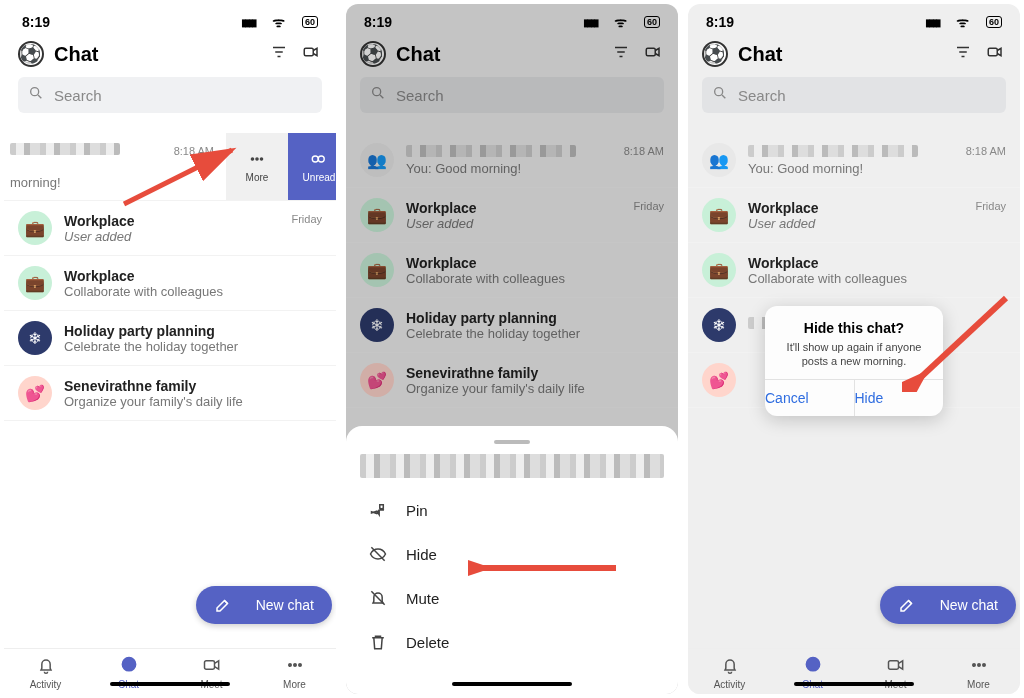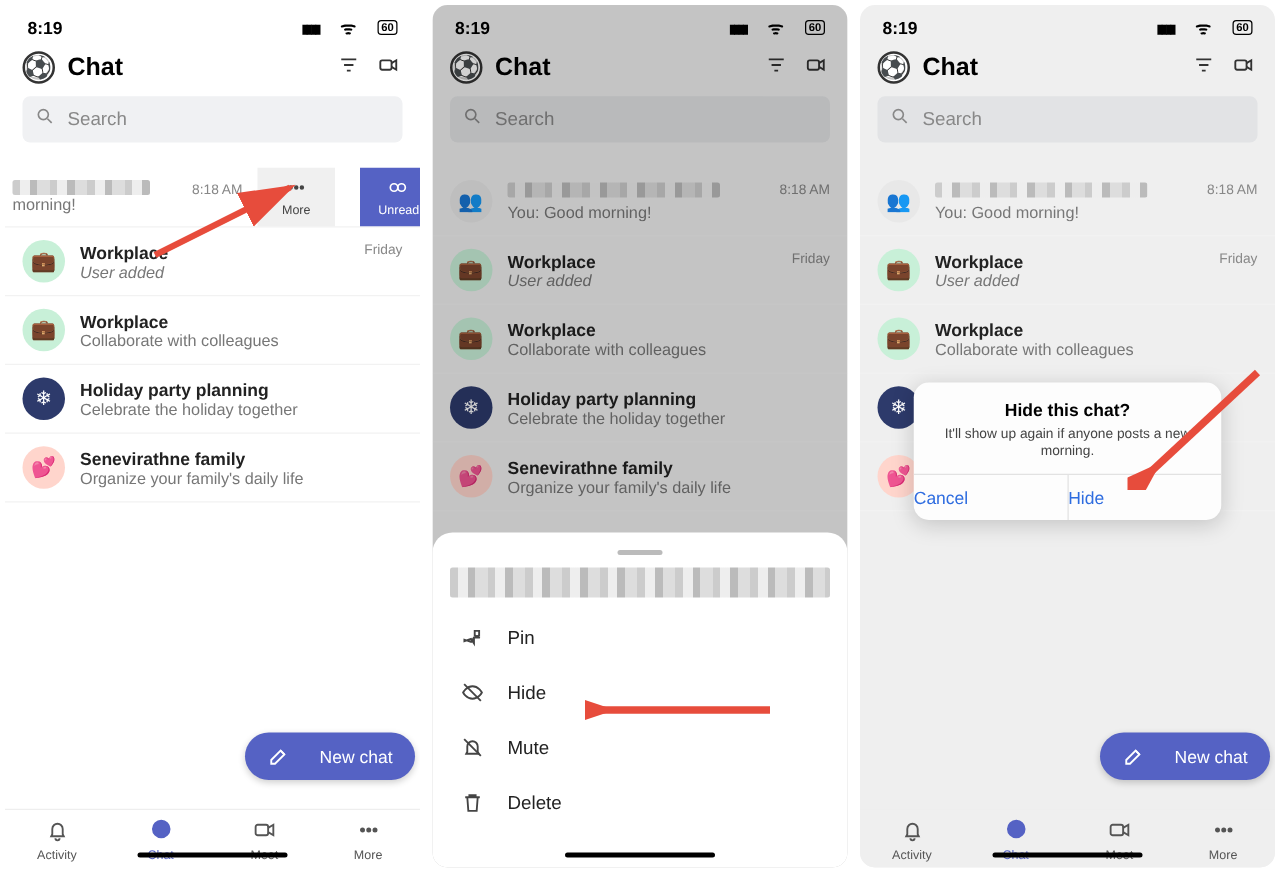--- a/index.html
+++ b/index.html
@@ -32,40 +32,40 @@
   .avatar.pink { background: #ffd5cc; }
   .chat-content { flex: 1; min-width: 0; }
   .chat-title { font-size: 14px; font-weight: 600; color: #222; white-space: nowrap; overflow: hidden; text-overflow: ellipsis; }
   .chat-sub { font-size: 13px; color: #777; font-style: italic; white-space: nowrap; overflow: hidden; text-overflow: ellipsis; }
   .chat-sub.normal { font-style: normal; }
   .chat-time { font-size: 11px; color: #888; align-self: flex-start; margin-top: 2px; }
   .pixelated { background: repeating-linear-gradient(90deg,#ccc 0 6px,#eee 6px 14px,#bbb 14px 20px,#ddd 20px 30px); height: 12px; border-radius:2px; }
   .swipe-actions { display: flex; align-self: stretch; margin: -10px -14px -10px 0; }
   .swipe-btn { width: 62px; display: flex; flex-direction: column; align-items: center; justify-content: center; gap: 4px; font-size: 10px; }
   .swipe-more { background: #f0f0f0; color: #444; }
-  .swipe-unread { background: #5562c4; color: #fff; margin-left: 20px; }
+  .swipe-unread { background: #5562c4; color: #fff; }
   .swipe-btn svg { width: 18px; height: 18px; fill: none; stroke: currentColor; stroke-width: 1.8; }
   .arrow-red { position: absolute; pointer-events: none; }
   .fab { position: absolute; bottom: 70px; right: 4px; background: #5562c4; color: #fff; border-radius: 22px; padding: 10px 18px; display: flex; align-items: center; gap: 24px; font-size: 14px; font-weight: 500; box-shadow: 0 2px 6px rgba(0,0,0,.2); }
   .fab svg { width: 18px; height: 18px; stroke: #fff; fill: none; stroke-width: 2; }
   .tab-bar { display: flex; border-top: 1px solid #eee; padding: 6px 0 4px; background:#fff; }
   .screen.dim2 .tab-bar { background:#efefef; }
   .tab { flex: 1; display: flex; flex-direction: column; align-items: center; gap: 2px; font-size: 10px; color: #555; }
   .tab.active { color: #5562c4; }
   .tab svg { width: 20px; height: 20px; stroke: currentColor; fill: none; stroke-width: 1.8; }
   .tab.active .tab-icon-chat svg { fill: #5562c4; stroke:#5562c4; }
   .home-indicator { position: absolute; bottom: 8px; left: 50%; transform: translateX(-50%); width: 120px; height: 4px; background: #000; border-radius: 3px; }
   .sheet-backdrop { position: absolute; inset: 0; background: rgba(0,0,0,.18); }
   .sheet { position: absolute; bottom: 0; left: 0; right: 0; background: #fff; border-radius: 16px 16px 0 0; padding: 10px 0 30px; }
   .sheet-handle { width: 36px; height: 4px; background: #bbb; border-radius: 2px; margin: 4px auto 10px; }
   .sheet-header-pix { height: 24px; margin: 0 14px 10px; }
   .sheet-item { display: flex; align-items: center; gap: 18px; padding: 12px 22px; font-size: 15px; color: #222; }
   .sheet-item svg { width: 20px; height: 20px; stroke: #444; fill: none; stroke-width: 1.8; }
   .dialog-backdrop { position: absolute; inset: 0; }
-  .dialog { position: absolute; top: 302px; left: 50%; transform: translateX(-50%); width: 246px; background: #fdfdfd; border-radius: 12px; overflow: hidden; box-shadow: 0 4px 18px rgba(0,0,0,.18); }
+  .dialog { position: absolute; top: 302px; left: 50%; transform: translateX(-50%); width: 178px; background: #fdfdfd; border-radius: 12px; overflow: hidden; box-shadow: 0 4px 18px rgba(0,0,0,.18); }
   .dialog-body { padding: 14px 12px 10px; text-align: center; }
   .dialog-title { font-size: 14px; font-weight: 700; margin-bottom: 4px; }
   .dialog-msg { font-size: 11px; color: #444; line-height: 1.3; }
   .dialog-actions { display: flex; border-top: 1px solid #e2e2e2; }
   .dialog-btn { flex: 1; padding: 10px 0; font-size: 14px; color: #2f6de0; }
   .dialog-btn + .dialog-btn { border-left: 1px solid #e2e2e2; }
   .first-row-shift { display:flex; align-items:center; gap:12px; padding:10px 0 10px 0; border-bottom:1px solid #f2f2f2; position:relative; }
   .first-row-shift .chat-content { padding-left:4px; }
 </style>
 </head>
@@ -96,21 +96,21 @@
           <circle cx="10" cy="10" r="6"></circle>
           <path d="M15 15l5 5"></path>
         </svg></span>
     <span class="search-text">Search</span>
   </div>
   <div class="chat-list">
 
     <div class="first-row-shift">
       <div class="chat-content" style="padding-left:6px">
         <div class="pixelated" style="width:110px"></div>
-        <div class="chat-sub normal" style="margin-top:0">morning!</div>
+        <div class="chat-sub normal" style="margin-top:20px">morning!</div>
       </div>
       <div class="chat-time">8:18 AM</div>
       <div class="swipe-actions">
         <div class="swipe-btn swipe-more">
           <svg viewBox="0 0 24 24">
               <circle cx="6" cy="12" r="1.5" fill="currentColor"></circle>
               <circle cx="12" cy="12" r="1.5" fill="currentColor"></circle>
               <circle cx="18" cy="12" r="1.5" fill="currentColor"></circle>
             </svg>
           <span>More</span>

